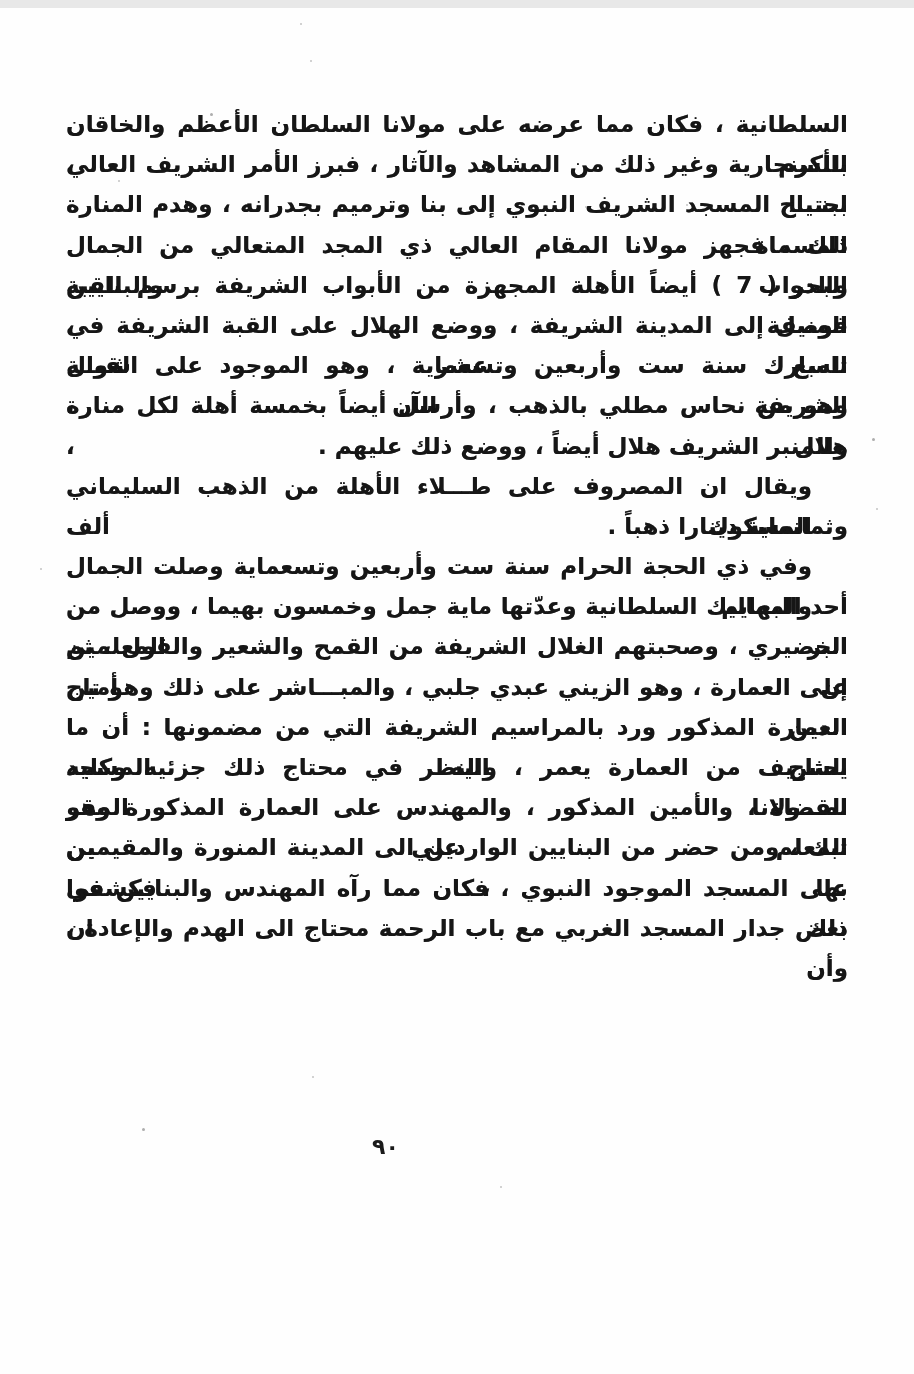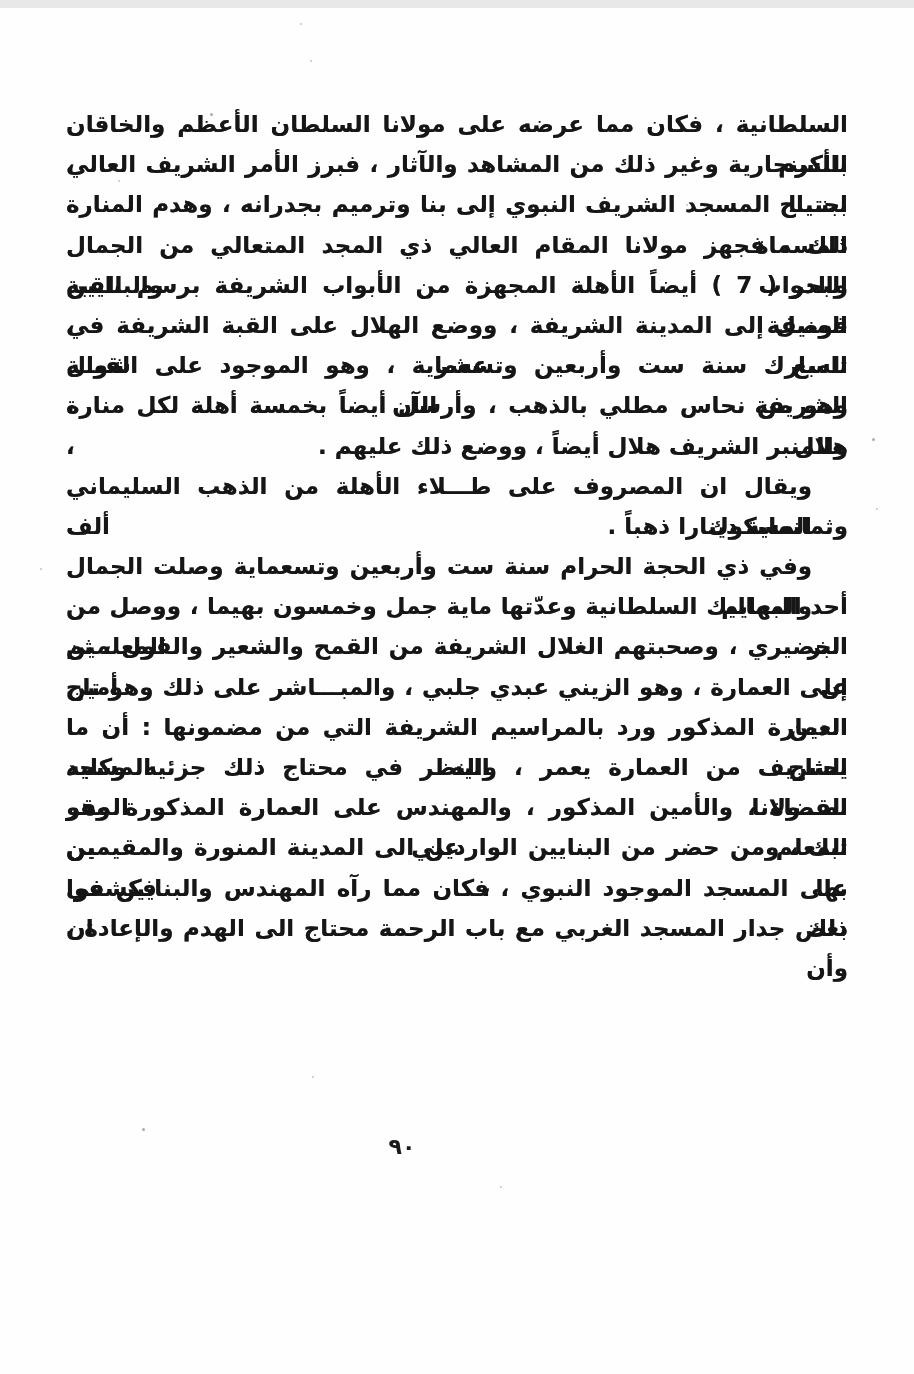--- a/index.html
+++ b/index.html
@@ -44,21 +44,21 @@
     -moz-text-align-last: right;
   }
   .line.indent {
     padding-right: 36px;
   }
   .page-number {
     position: absolute;
     top: 1126px;
     left: 372px;
     width: 60px;
-    text-align: center;
+    text-align: left;
     font-size: 22px;
     font-weight: bold;
     color: #1a1a1a;
     direction: rtl;
   }
   .speck {
     position: absolute;
     background: #6b6b6b;
     border-radius: 50%;
     width: 3px;

